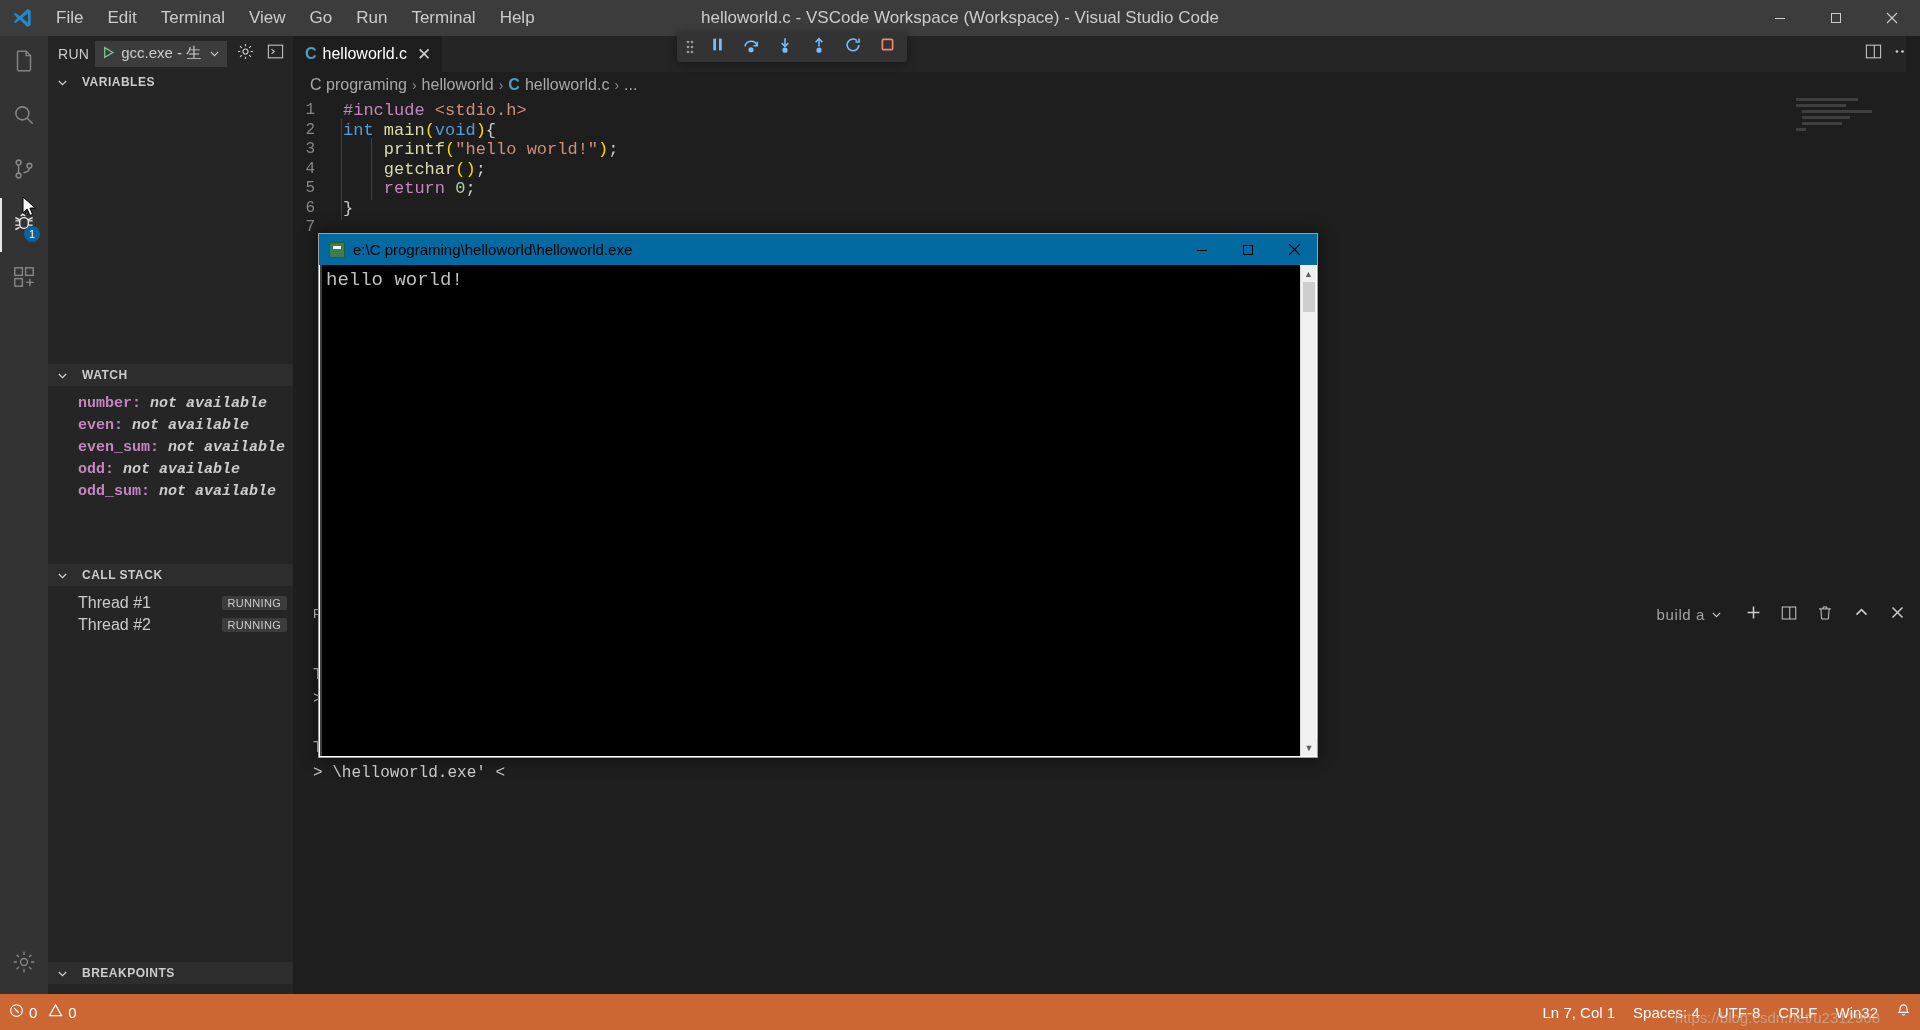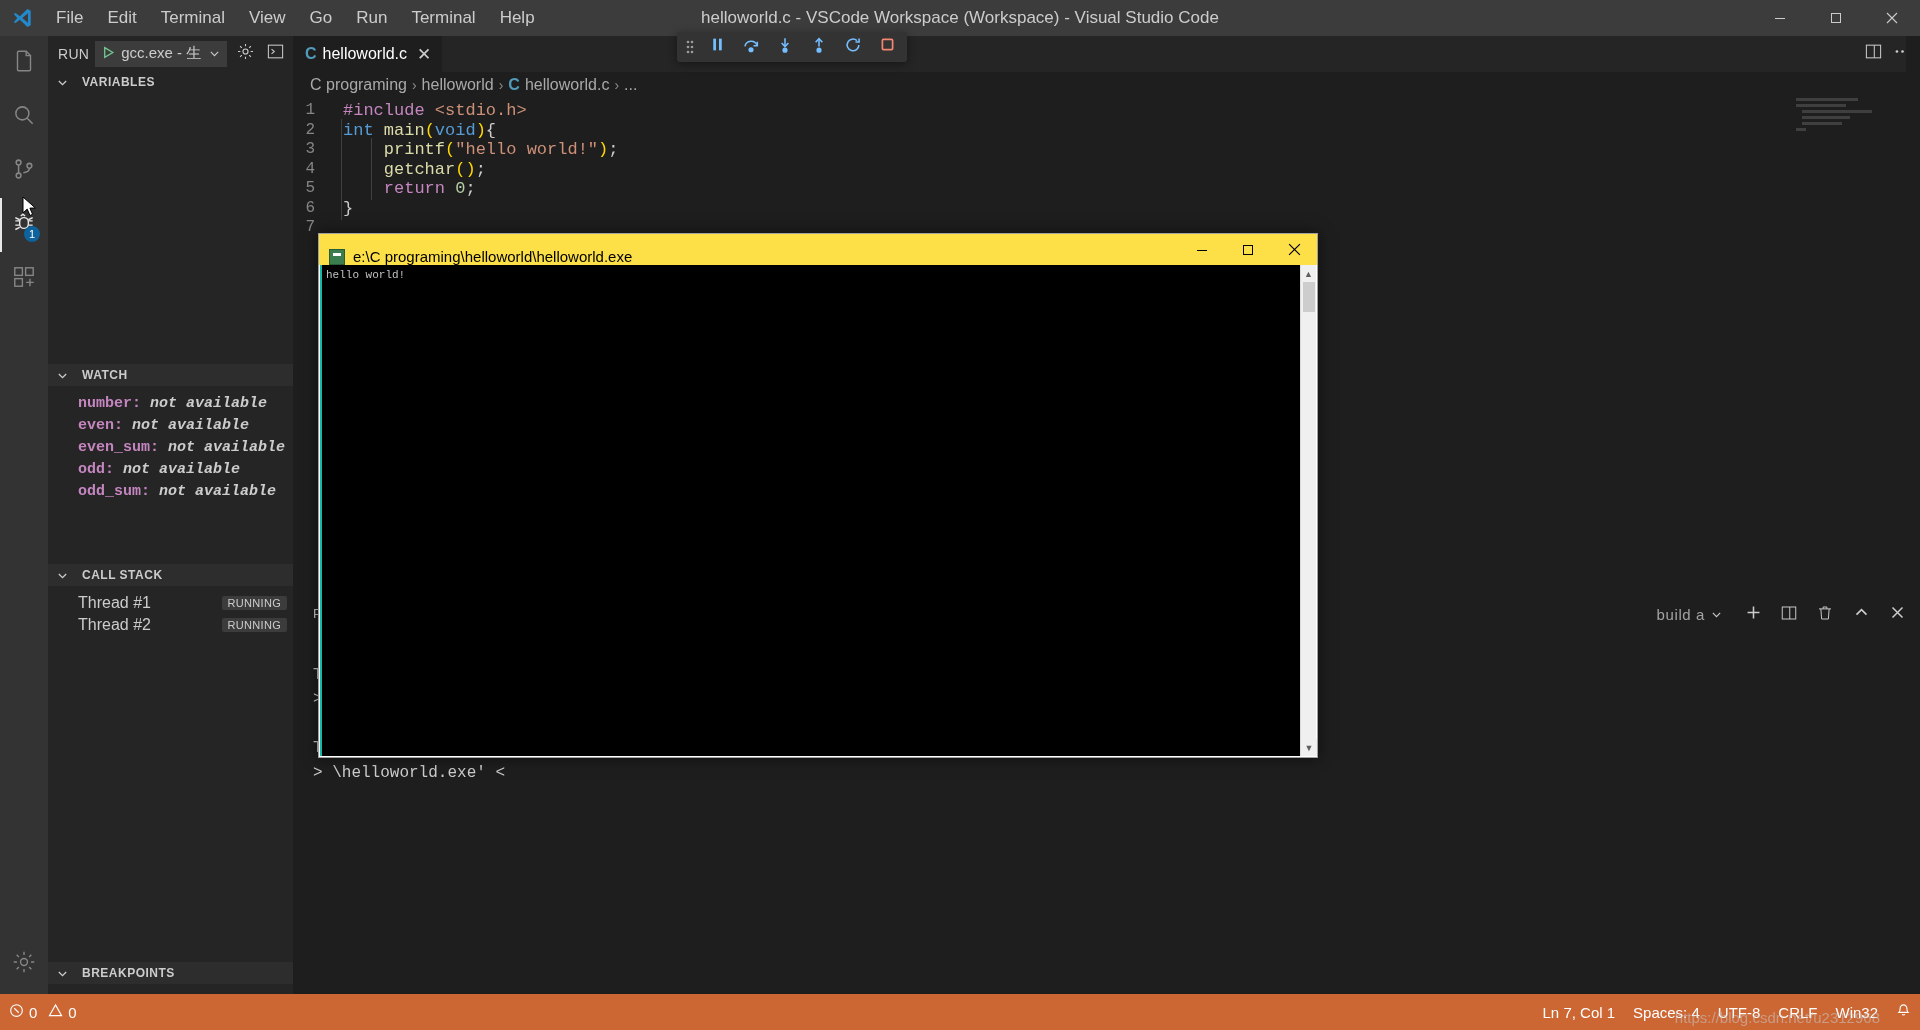--- a/index.html
+++ b/index.html
@@ -158,32 +158,32 @@
   }
   .tline { white-space:pre; height:24.5px; }
 
   
   .console-win {
     position:absolute; left:318px; top:233px; width:1000px; height:525px;
     background:#ffffff; border:1px solid #a0a0a0; z-index:60;
     box-shadow:0 0 14px rgba(0,0,0,.55);
   }
   .cw-title {
-    height:31px; background:#fde047; display:flex; align-items:flex-end;
+    height:31px; background:#0369a1; display:flex; align-items:center;
     padding-left:10px; gap:8px; position:relative;
   }
   .cw-icon { width:16px; height:16px; background:#3b7d4f; border:1px solid #2a5c39; position:relative; }
   .cw-icon:after{ content:""; position:absolute; left:3px; top:3px; width:8px; height:3px; background:#fff; }
   .cw-name { font-size:15px; color:#000000; font-family:"Liberation Sans", sans-serif; }
   .cw-ctrls { position:absolute; right:0; top:0; height:31px; display:flex; }
   .cw-btn { width:46px; height:31px; display:flex; align-items:center; justify-content:center; color:#000; }
   .cw-body {
     position:absolute; left:1px; top:31px; right:17px; bottom:1px;
     background:#000000; color:#c0c0c0; font-family:"Liberation Mono", monospace;
-    font-size:11px; padding:4px 0 0 4px; border-left:2px solid #14b8a6;
+    font-size:19px; padding:4px 0 0 4px; border-left:2px solid #404040;
   }
   .cw-scroll {
     position:absolute; right:1px; top:31px; width:16px; bottom:1px; background:#f0f0f0;
     border-left:1px solid #dcdcdc;
   }
   .cw-arrow { height:17px; display:flex; align-items:center; justify-content:center; font-size:9px; color:#606060; background:#f0f0f0;}
   .cw-thumb { position:absolute; top:17px; left:2px; width:12px; height:30px; background:#cdcdcd; }
 
   
   .statusbar {

